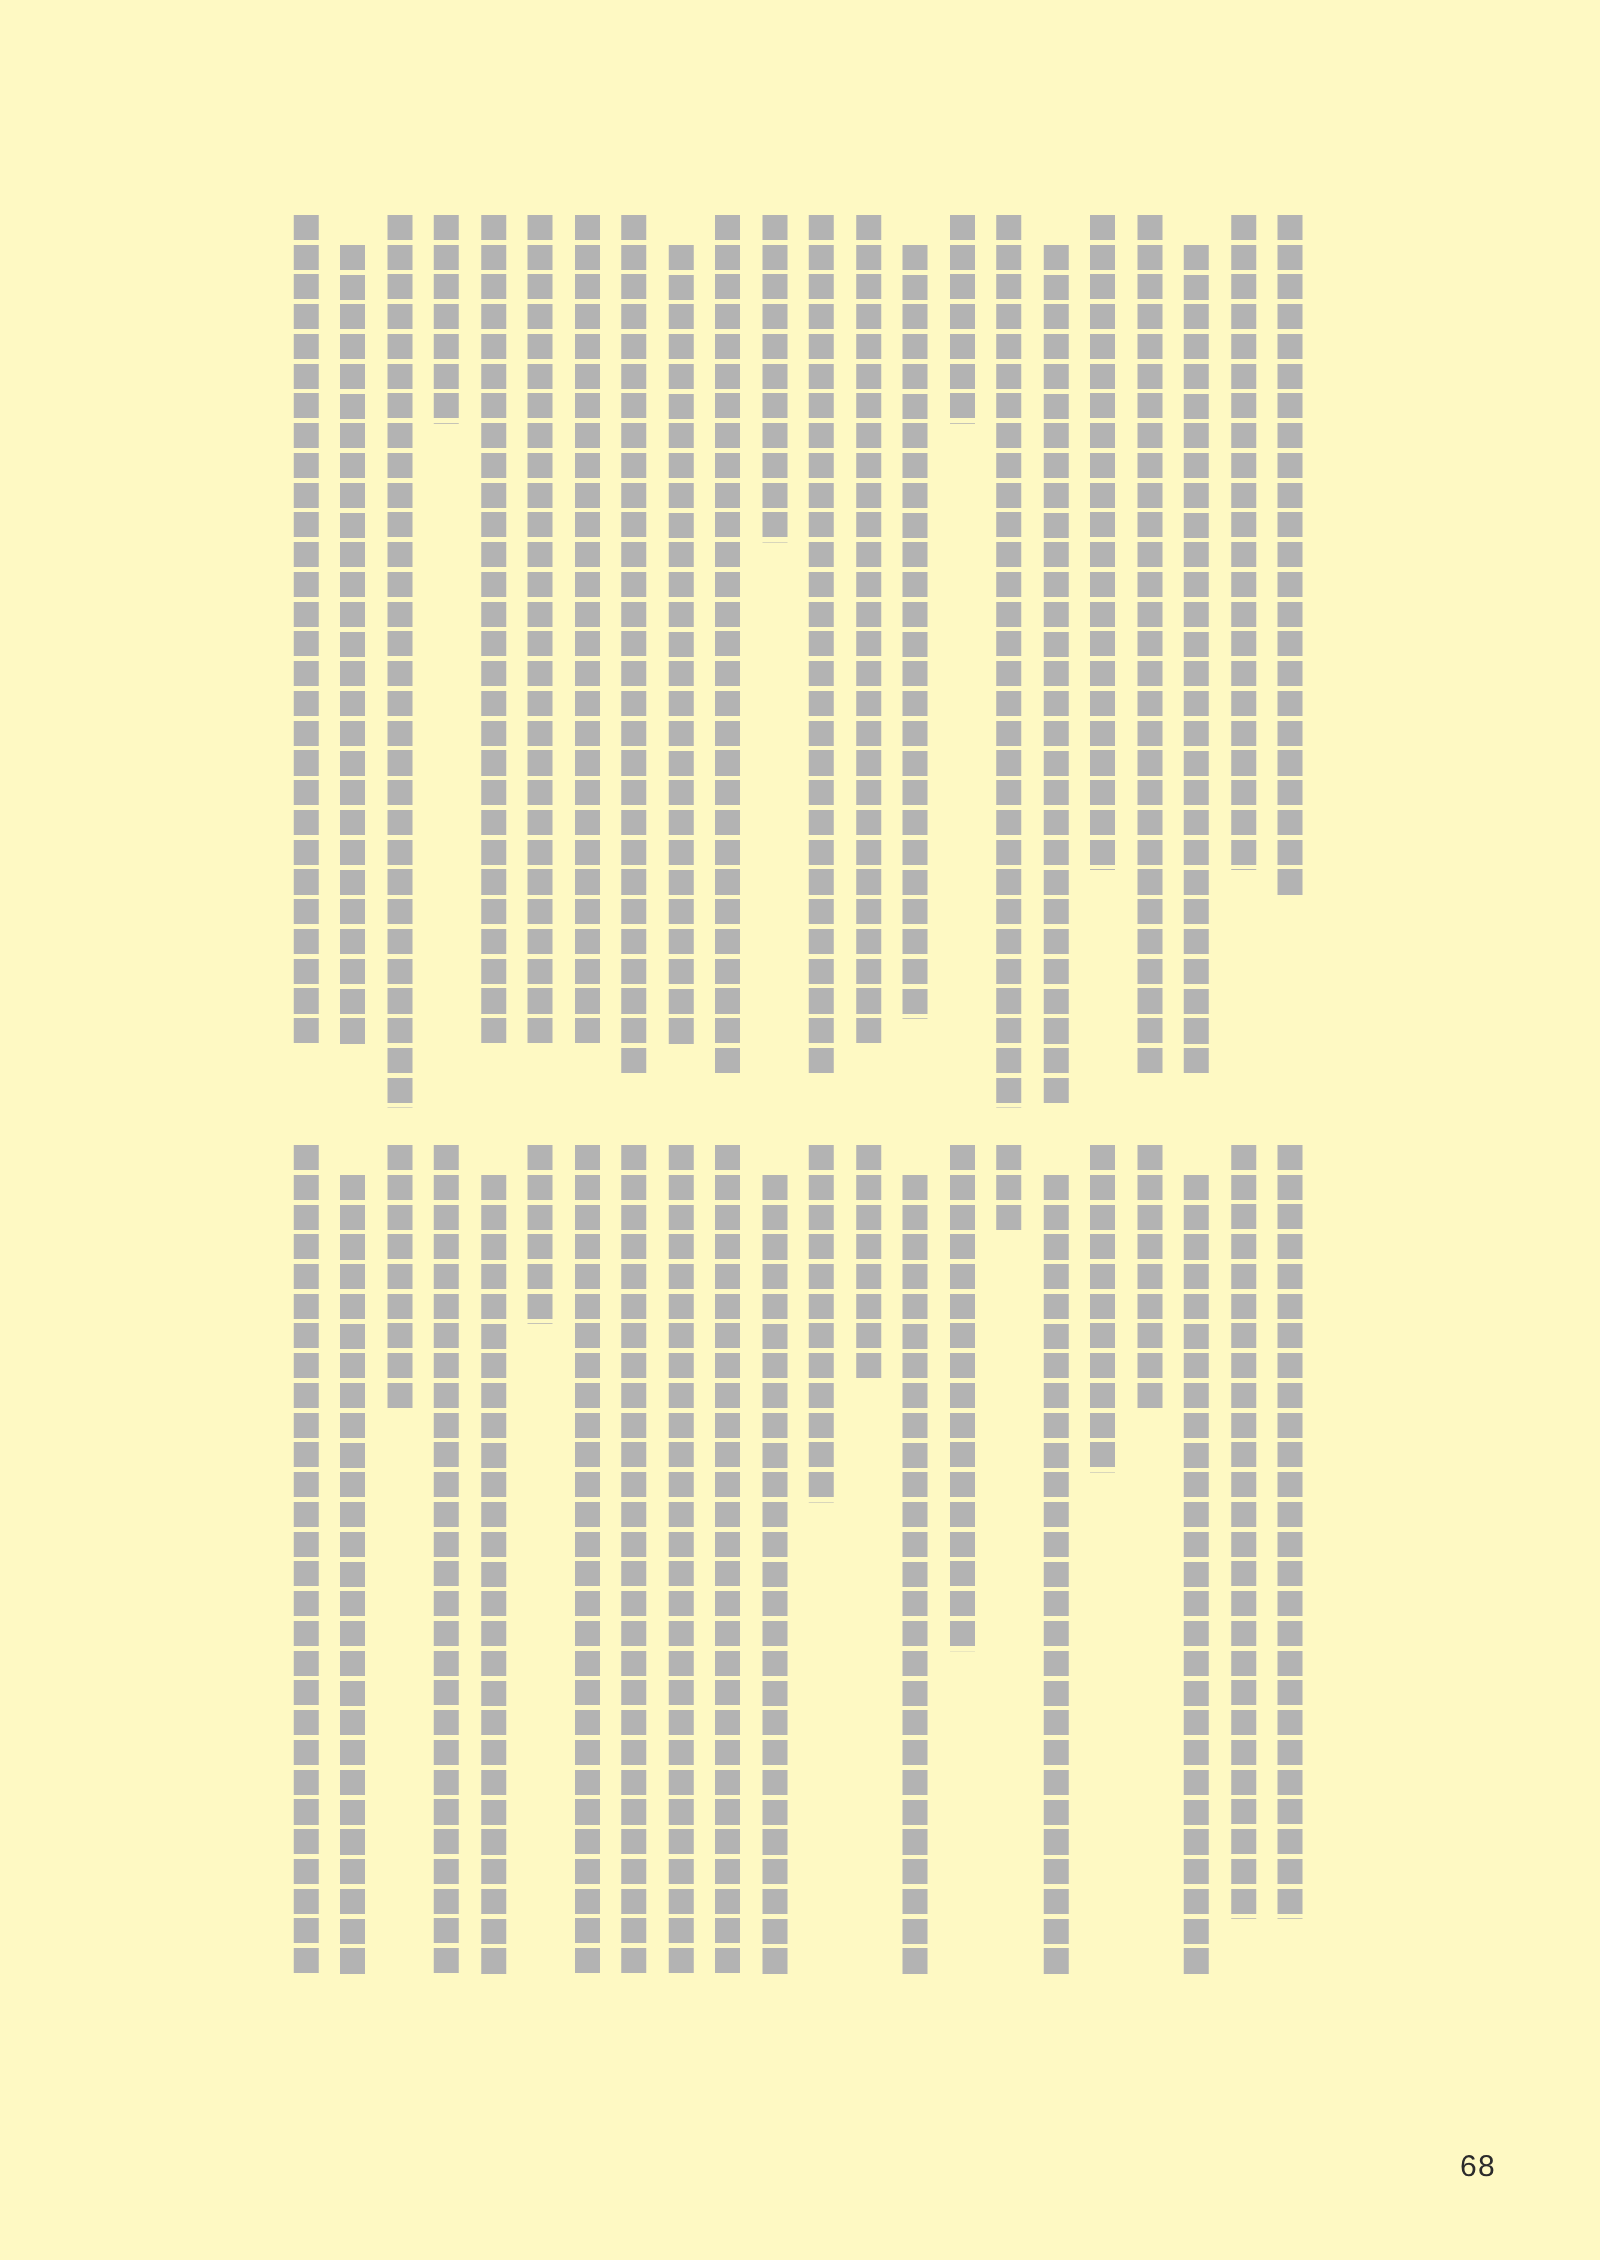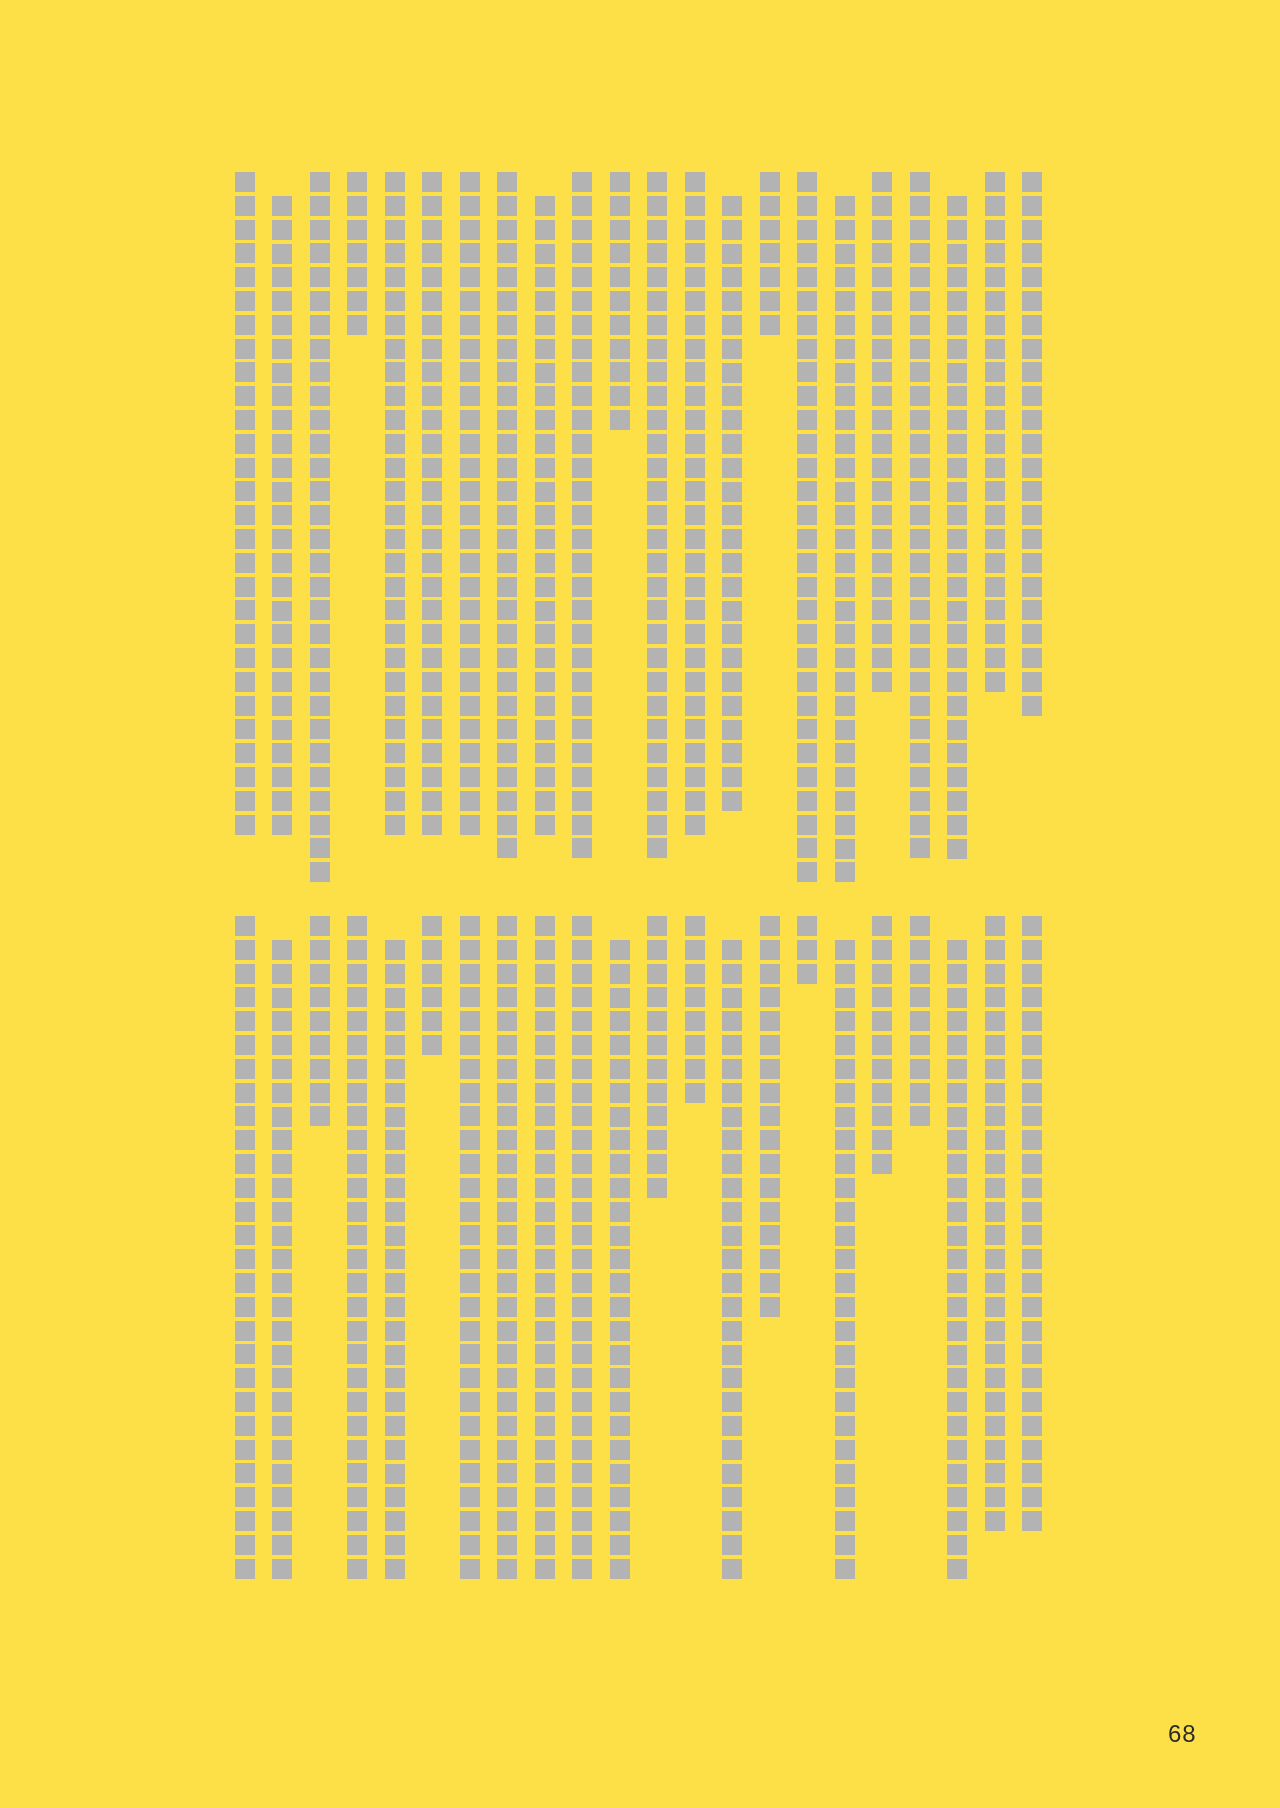--- a/index.html
+++ b/index.html
@@ -7,21 +7,21 @@
     width: 1280px;
     height: 1808px;
     background: #ffffff;
     position: relative;
     overflow: hidden;
     font-family: "Liberation Sans", sans-serif;
   }
   .page {
     position: absolute;
     inset: 0;
-    background: #fde047;
+    background: #fef9c3;
   }
   
   .text-block {
     position: absolute;
     right: 238px;
     display: flex;
     flex-direction: row-reverse;
     justify-content: flex-start;
     align-items: flex-start;
     gap: 17.5px;

